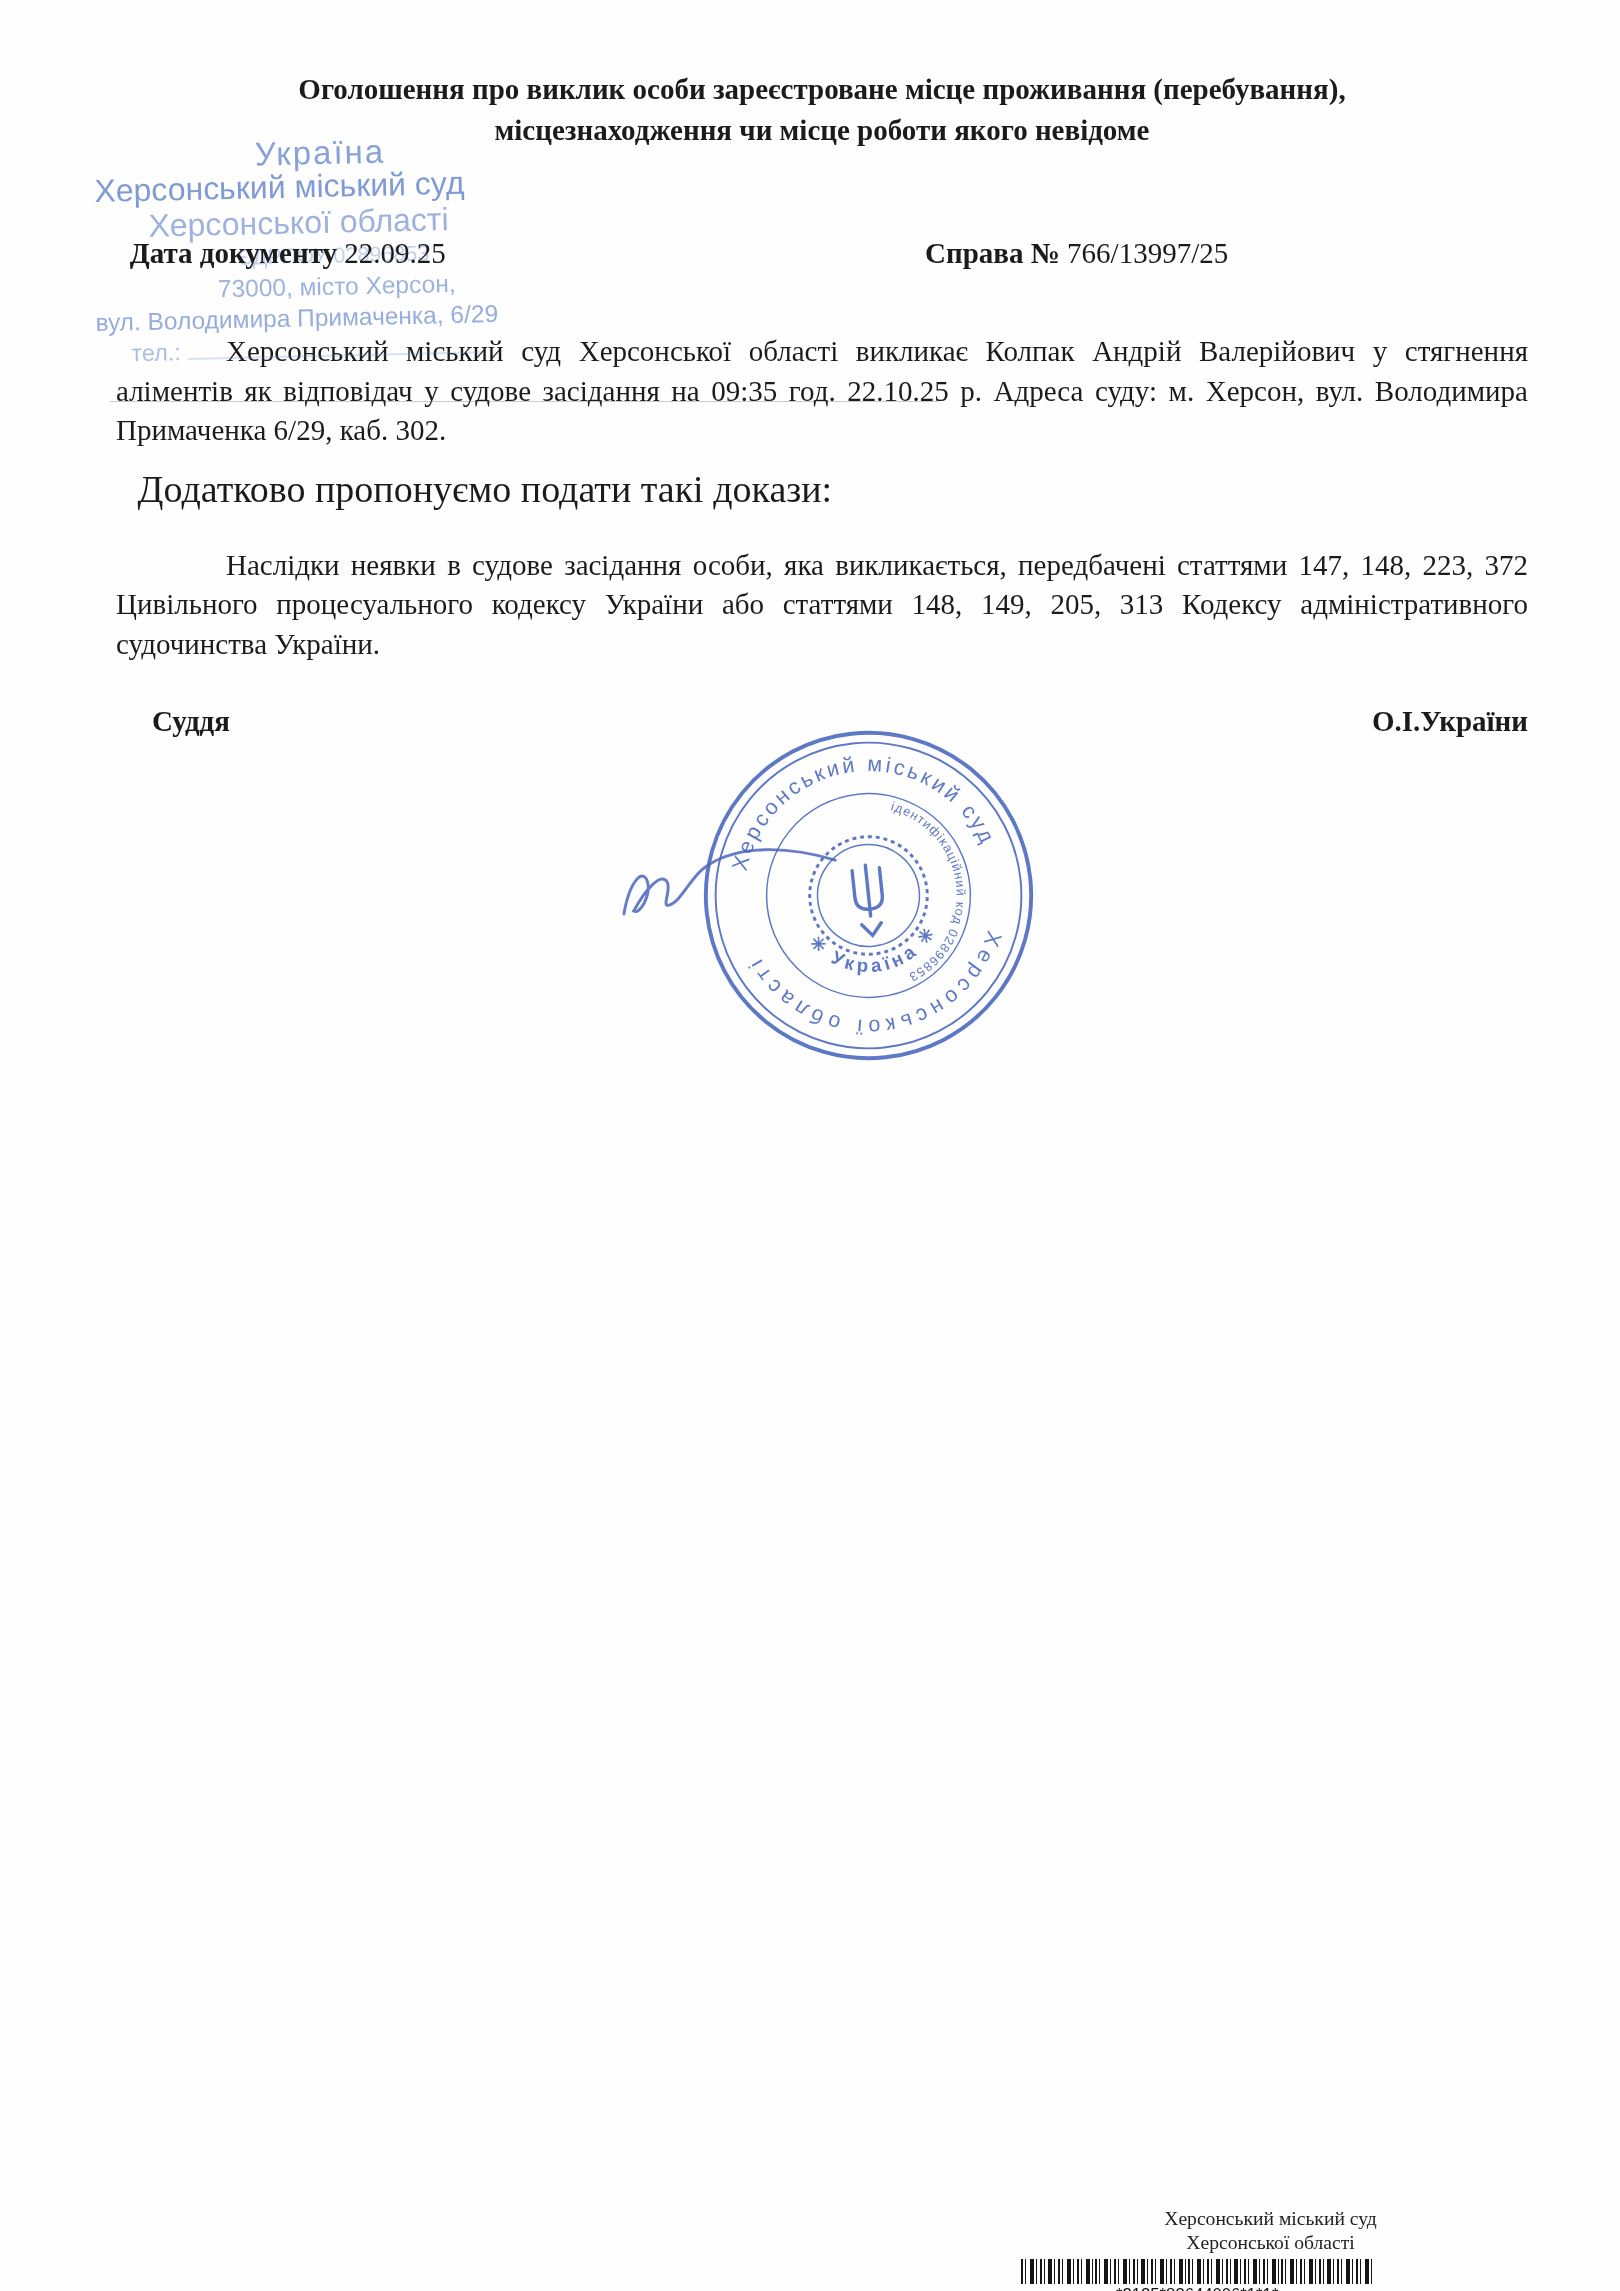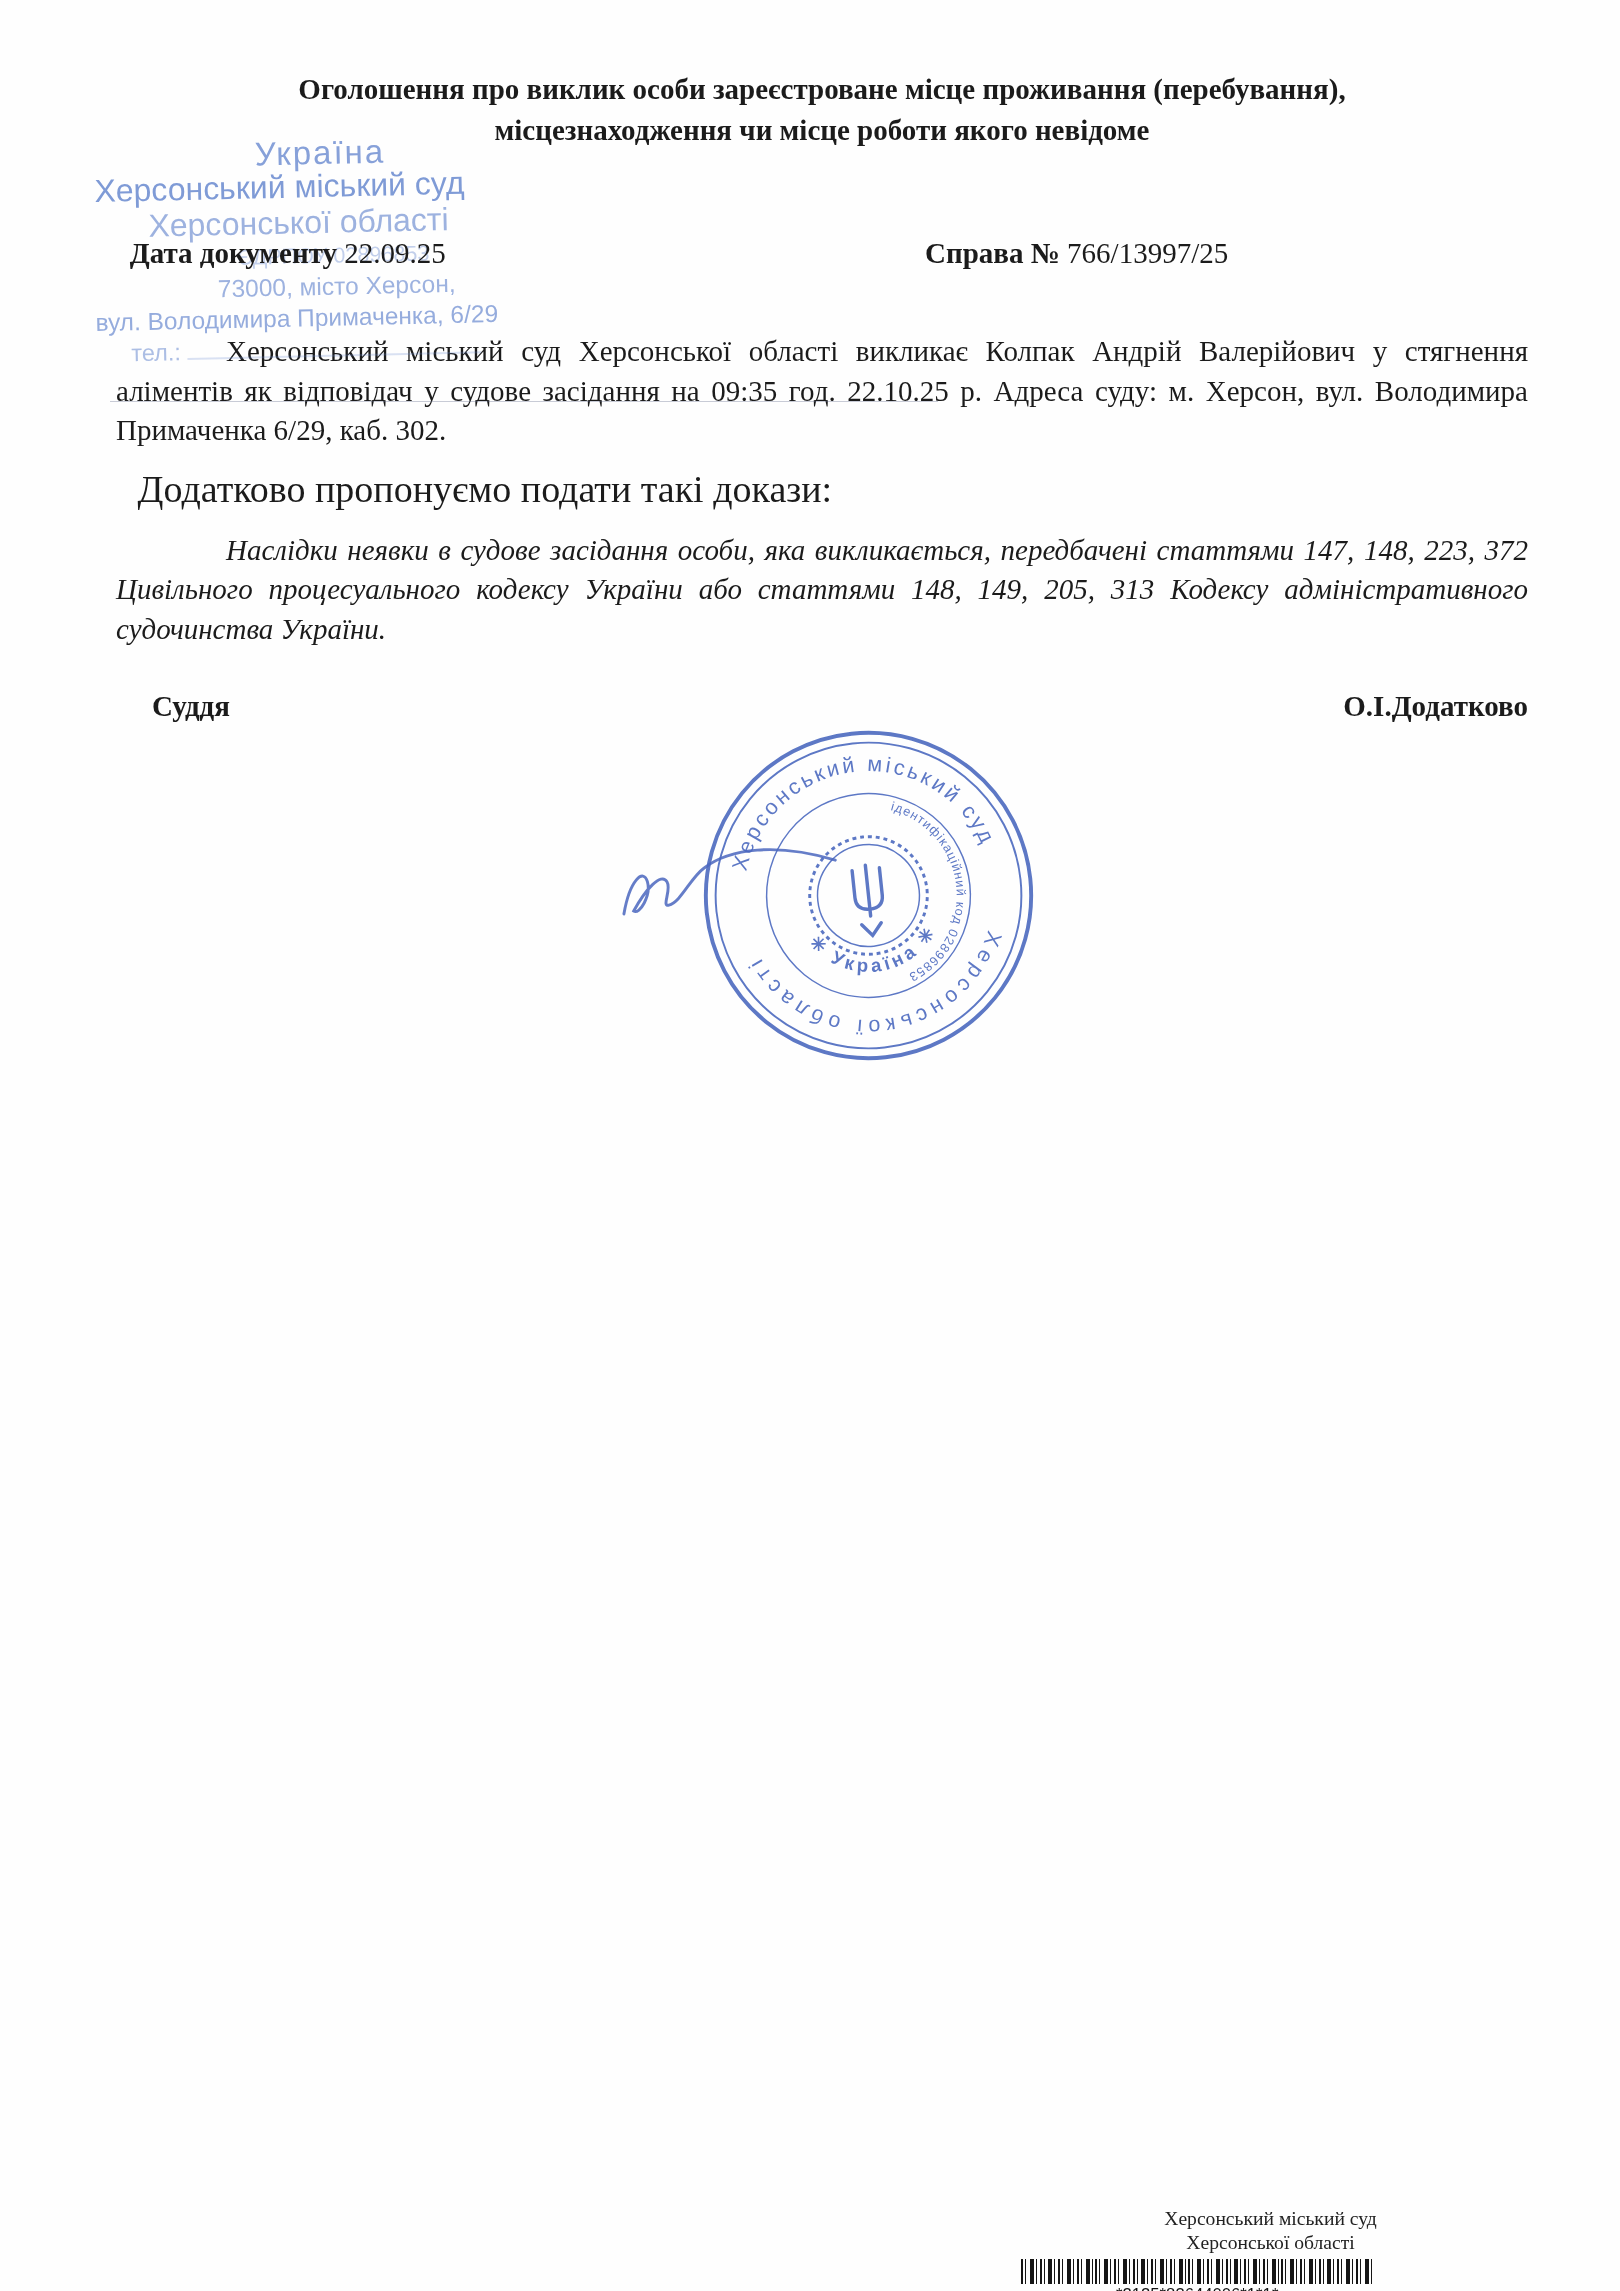--- a/index.html
+++ b/index.html
@@ -18,21 +18,21 @@
 
   .meta-row { position:relative; margin-top:86px; font-size:29px; height:41px; }
   .meta-date { margin-left:13.7px; }
   .label-bold { font-weight:bold; }
   .meta-case { position:absolute; left:809px; top:0; }
 
   .par { font-size:29px; line-height:1.36; text-align:justify; text-indent:110px; }
   .par1 { margin-top:54px;font-family:Liberation Serif, serif; }
   .par2 { margin-top:13.7px; font-size:38px; line-height:1.36; text-indent:21.6px; }
   .heading { margin-top:19.6px; text-align:center; font-weight:bold; font-size:29px; line-height:1.4; }
-  .par3 { margin-top:15px;font-style:italic; }
+  .par3 { margin-top:30px; }
   .par4 { margin-top:5.9px; }
 
   .sig-row { margin-top:41px; display:flex; justify-content:space-between; font-weight:bold; font-size:29px;margin-left:36px; }
 
   
   .stamp-top {
     position:absolute; left:88px; top:135px; width:549px;
     font-family:"Liberation Sans", sans-serif;
     color:#6a8ad0;
     transform:rotate(-1.3deg);
@@ -110,21 +110,21 @@
     </div>
 
     <p class="par par1">Херсонський міський суд Херсонської області викликає Колпак Андрій Валерійович у стягнення аліментів  як  відповідач у судове засідання   на   09:35 год. 22.10.25 р. Адреса суду: м. Херсон, вул. Володимира Примаченка  6/29, каб. 302.</p>
     <p class="par2">Додатково пропонуємо подати такі докази:</p>
 
 
     <p class="par par3">Наслідки неявки в судове засідання особи, яка викликається, передбачені статтями 147, 148, 223, 372 Цивільного процесуального кодексу України або статтями 148, 149, 205, 313 Кодексу адміністративного судочинства України.</p>
 
     <div class="sig-row">
       <span>Суддя</span>
-      <span>О.І.Додатково</span>
+      <span>О.І.України</span>
     </div>
 
   </div>
 
   <svg class="seal" viewBox="0 0 348 348">
     <defs>
       <path id="arcTopOuter" d="M 47,174 A 127,127 0 0 1 301,174" fill="none"></path>
       <path id="arcBottomOuter" d="M 301,174 A 127,127 0 0 1 47,174" fill="none"></path>
       <path id="arcBottomInner" d="M 96,174 A 78,78 0 0 0 252,174" fill="none"></path>
       <path id="arcCodeInner" d="M 174,84 A 90,90 0 0 1 174,264" fill="none"></path>

